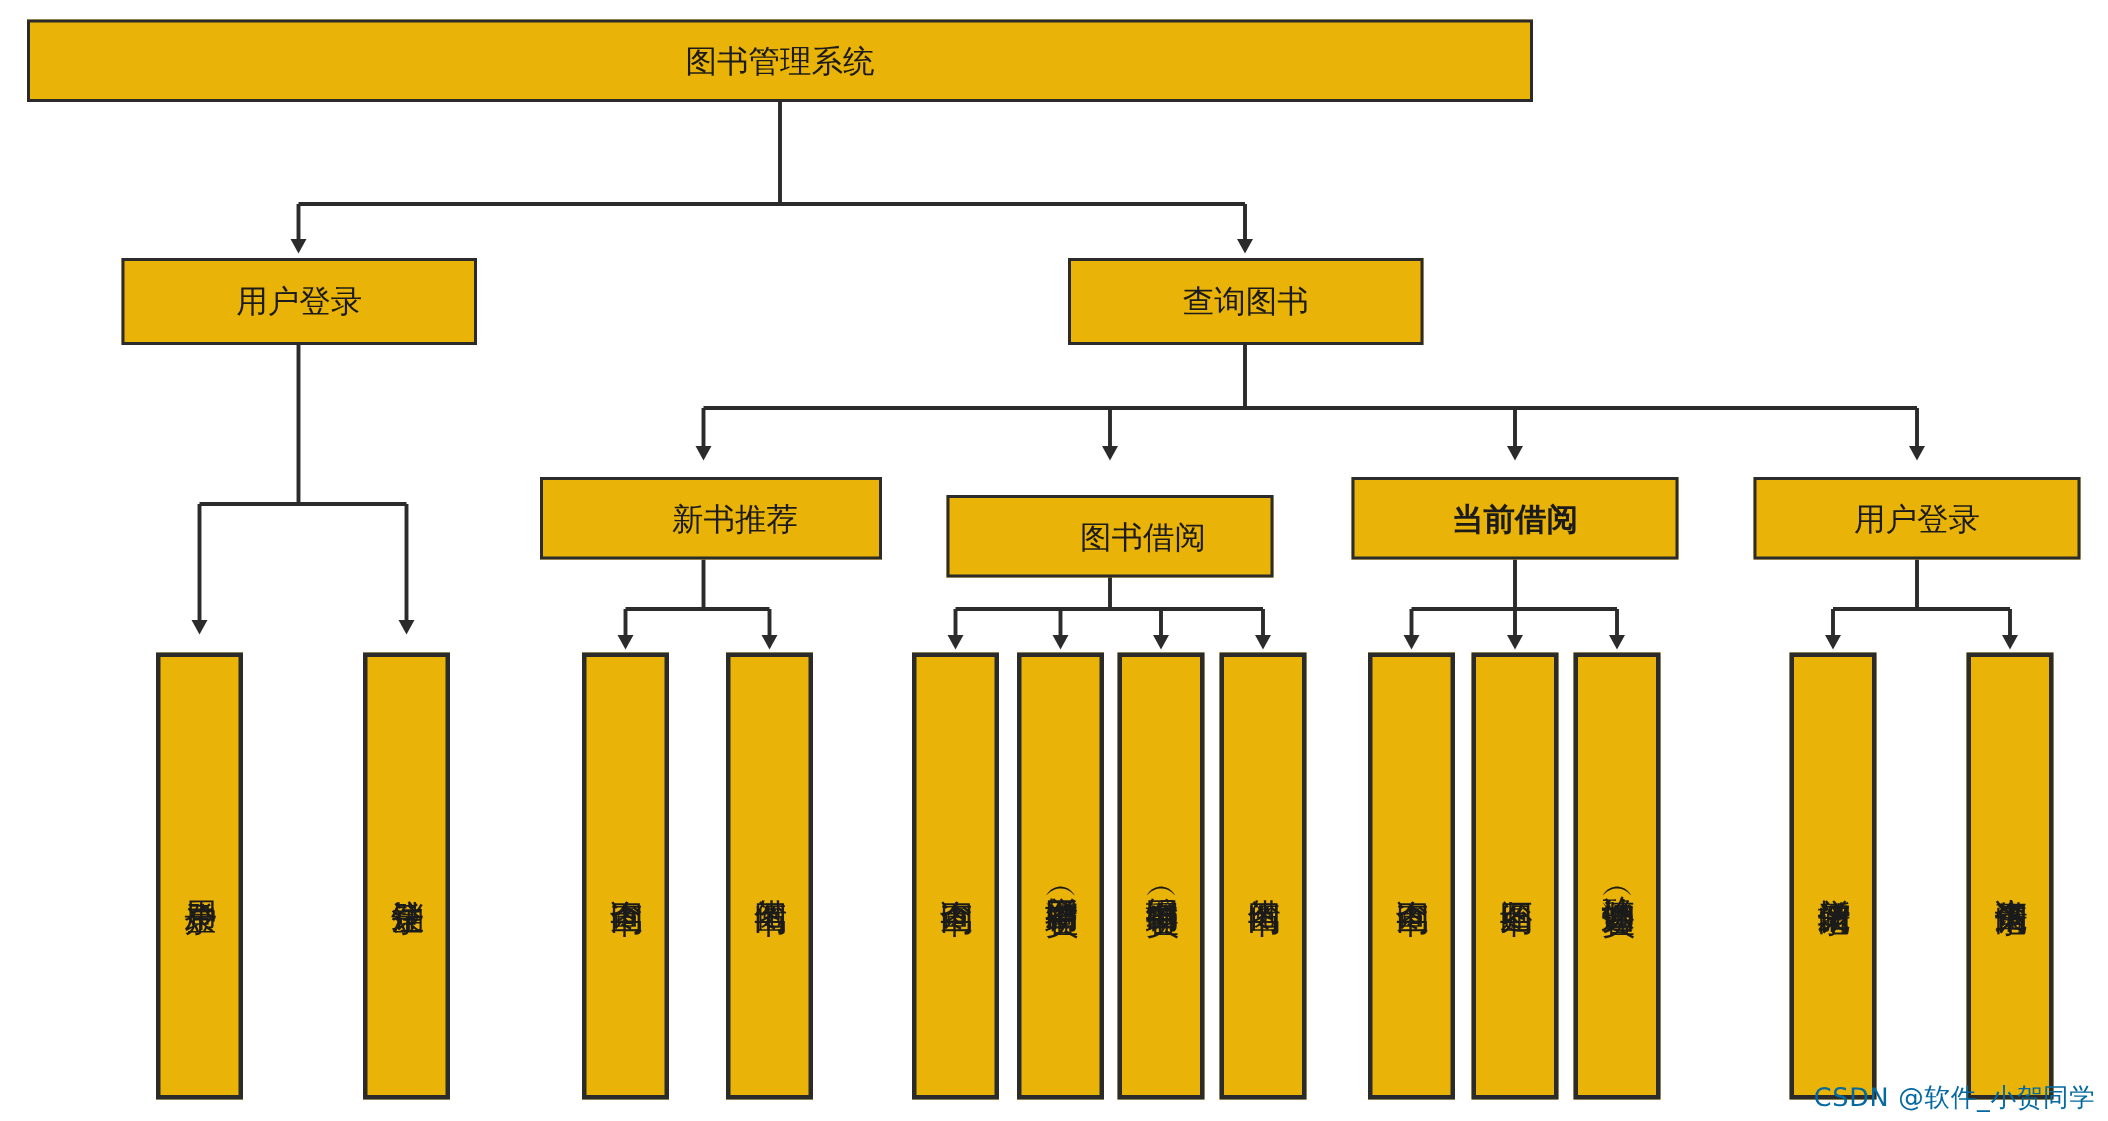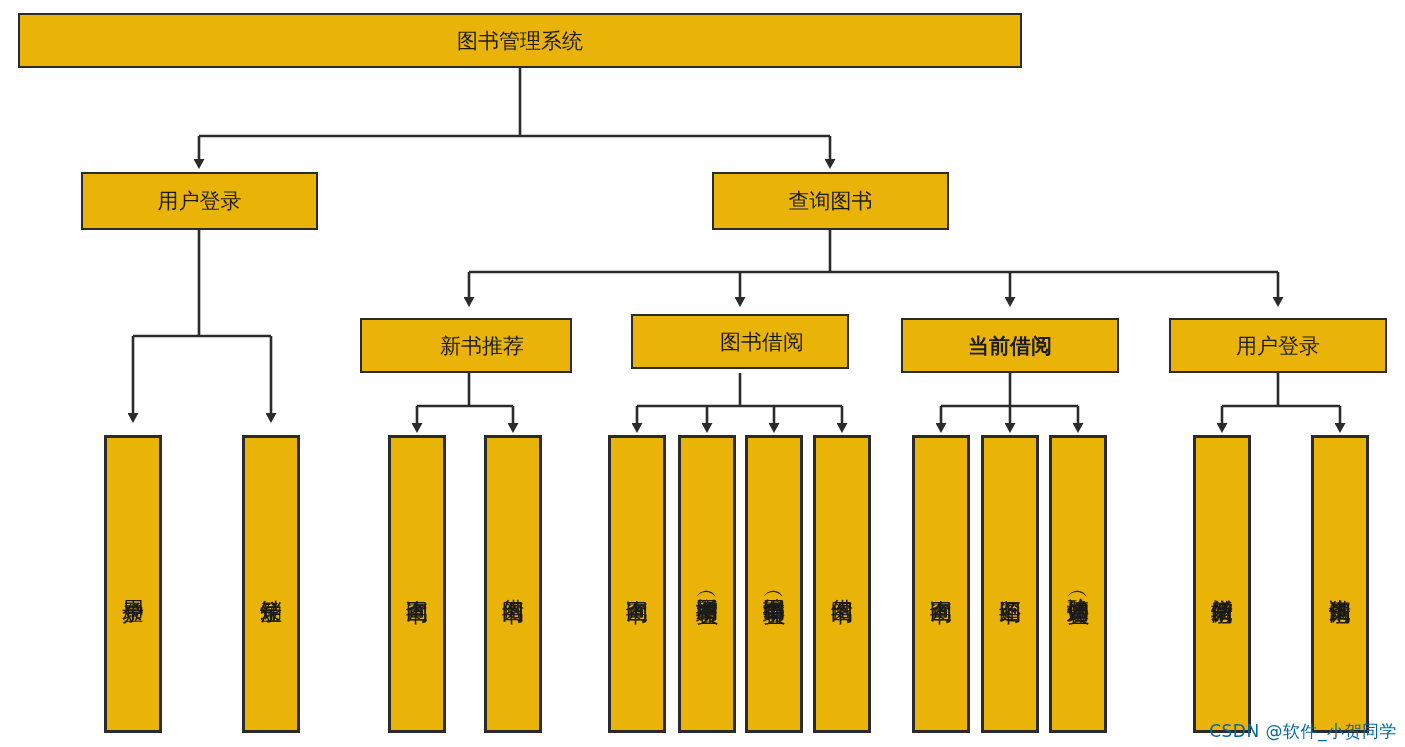--- a/index.html
+++ b/index.html
@@ -110,25 +110,25 @@
   </div>
 
   <div class="node level1" style="left:81px;top:172px;width:237px;height:58px;">
     <span>用户登录</span>
   </div>
 
   <div class="node level1" style="left:712px;top:172px;width:237px;height:58px;">
     <span>查询图书</span>
   </div>
 
-  <div class="node level2" style="left:360px;top:318px;width:212px;height:55px;padding-left:32px;">
+  <div class="node level2" style="left:360px;top:318px;width:228px;height:55px;padding-left:32px;">
     <span>新书推荐</span>
   </div>
 
-  <div class="node level2" style="left:631px;top:314px;width:218px;height:55px;padding-left:44px;">
+  <div class="node level2" style="left:631px;top:330px;width:218px;height:55px;padding-left:44px;">
     <span>图书借阅</span>
   </div>
 
   <div class="node level2" style="left:901px;top:318px;width:218px;height:55px;font-weight:bold;">
     <span>当前借阅</span>
   </div>
 
   <div class="node level2" style="left:1169px;top:318px;width:218px;height:55px;">
     <span>用户登录</span>
   </div>

